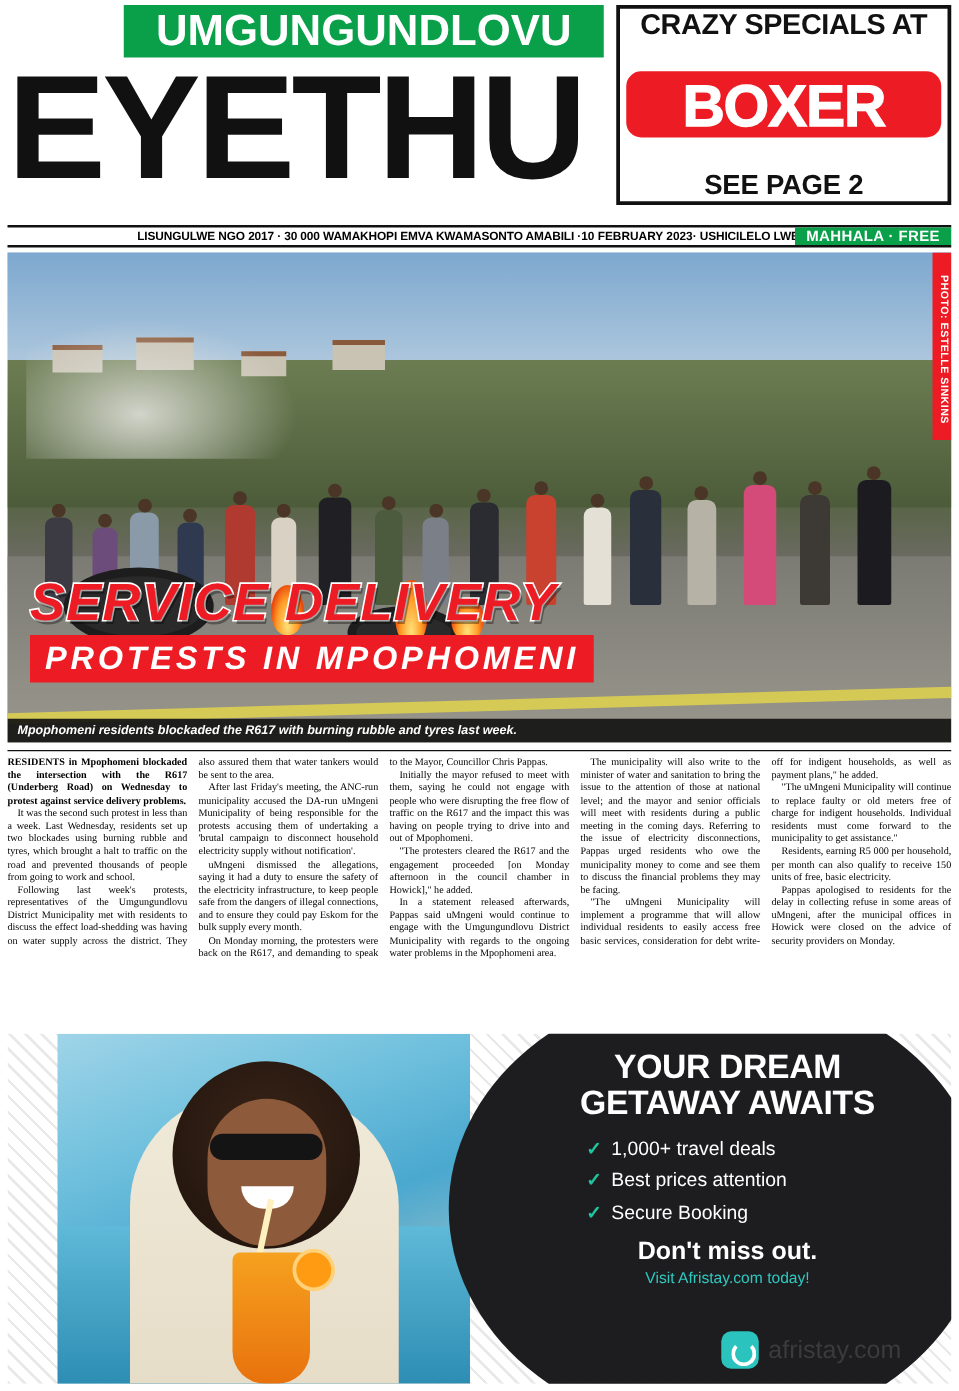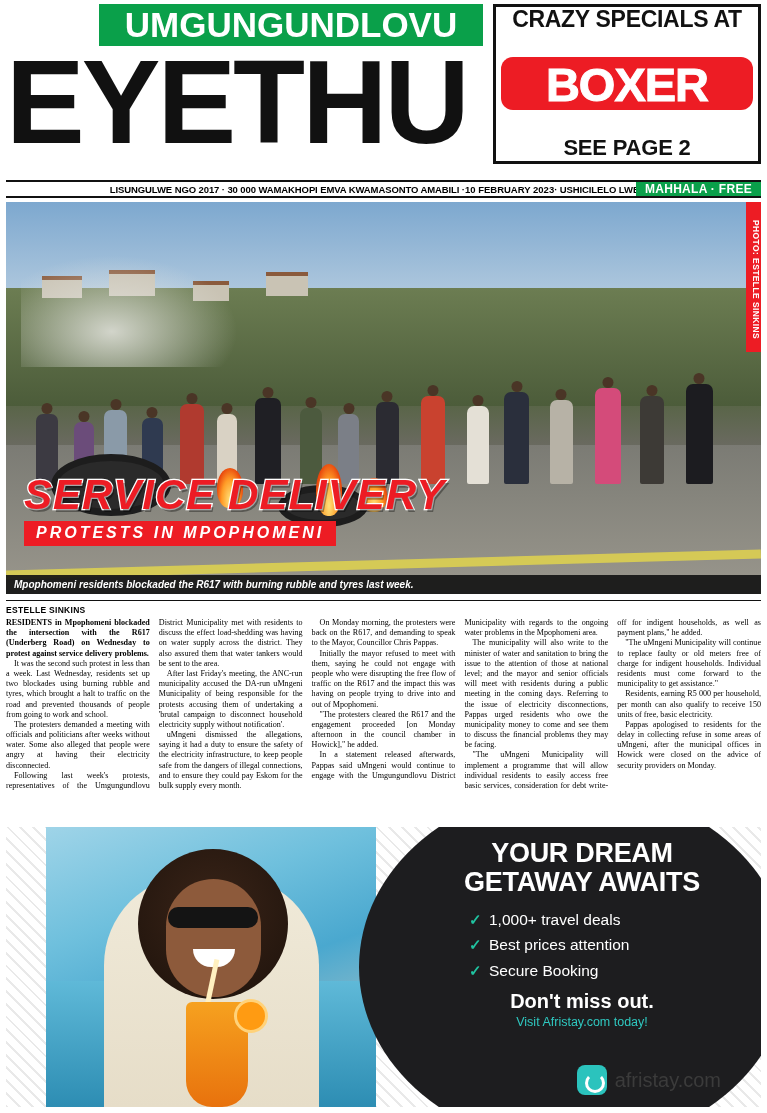--- a/index.html
+++ b/index.html
@@ -212,21 +212,21 @@
     text-shadow: 2px 3px 0 rgba(0,0,0,.35);
   }
   .headline-sub {
     display: inline-block;
     margin-top: 5px;
     background: #ed1c24;
     color: #ffffff;
     font-family: "Liberation Sans", sans-serif;
     font-weight: bold;
     font-style: italic;
-    font-size: 16px;
+    font-size: 26px;
     letter-spacing: 3px;
     padding: 3px 12px 4px 12px;
   }
   .caption-bar {
     position: absolute;
     left: 0; right: 0; bottom: 0;
     background: rgba(20,20,20,.92);
     color: #ffffff;
     font-family: "Liberation Sans", sans-serif;
     font-weight: bold;
@@ -487,25 +487,23 @@
 
   <div class="headline-block">
     <div class="headline-main">SERVICE DELIVERY</div>
     <div class="headline-sub">PROTESTS IN MPOPHOMENI</div>
   </div>
 
   <div class="caption-bar">Mpophomeni residents blockaded the R617 with burning rubble and tyres last week.</div>
 </div>
 
 <div class="article">
-  <div class="byline">ESTELLE SINKINS</div>
   <div class="cols">
     <p class="first"><span class="lead">RESIDENTS in Mpophomeni blockaded the intersection with the R617 (Underberg Road) on Wednesday to protest against service delivery problems.</span></p>
     <p>It was the second such protest in less than a week. Last Wednesday, residents set up two blockades using burning rubble and tyres, which brought a halt to traffic on the road and prevented thousands of people from going to work and school.</p>
-    <p>The protesters demanded a meeting with officials and politicians after weeks without water. Some also alleged that people were angry at having their electricity disconnected.</p>
     <p>Following last week's protests, representatives of the Umgungundlovu District Municipality met with residents to discuss the effect load-shedding was having on water supply across the district. They also assured them that water tankers would be sent to the area.</p>
     <p>After last Friday's meeting, the ANC-run municipality accused the DA-run uMngeni Municipality of being responsible for the protests accusing them of undertaking a 'brutal campaign to disconnect household electricity supply without notification'.</p>
     <p>uMngeni dismissed the allegations, saying it had a duty to ensure the safety of the electricity infrastructure, to keep people safe from the dangers of illegal connections, and to ensure they could pay Eskom for the bulk supply every month.</p>
     <p>On Monday morning, the protesters were back on the R617, and demanding to speak to the Mayor, Councillor Chris Pappas.</p>
     <p>Initially the mayor refused to meet with them, saying he could not engage with people who were disrupting the free flow of traffic on the R617 and the impact this was having on people trying to drive into and out of Mpophomeni.</p>
     <p>"The protesters cleared the R617 and the engagement proceeded [on Monday afternoon in the council chamber in Howick]," he added.</p>
     <p>In a statement released afterwards, Pappas said uMngeni would continue to engage with the Umgungundlovu District Municipality with regards to the ongoing water problems in the Mpophomeni area.</p>
     <p>The municipality will also write to the minister of water and sanitation to bring the issue to the attention of those at national level; and the mayor and senior officials will meet with residents during a public meeting in the coming days. Referring to the issue of electricity disconnections, Pappas urged residents who owe the municipality money to come and see them to discuss the financial problems they may be facing.</p>
     <p>"The uMngeni Municipality will implement a programme that will allow individual residents to easily access free basic services, consideration for debt write-off for indigent households, as well as payment plans," he added.</p>
     <p>"The uMngeni Municipality will continue to replace faulty or old meters free of charge for indigent households. Individual residents must come forward to the municipality to get assistance."</p>

